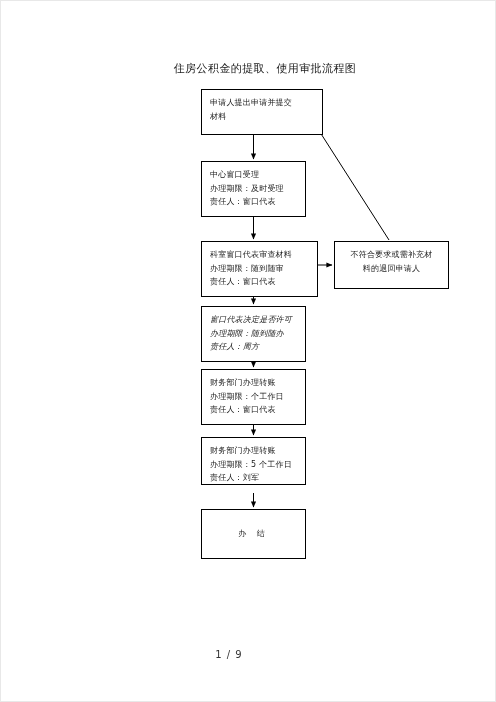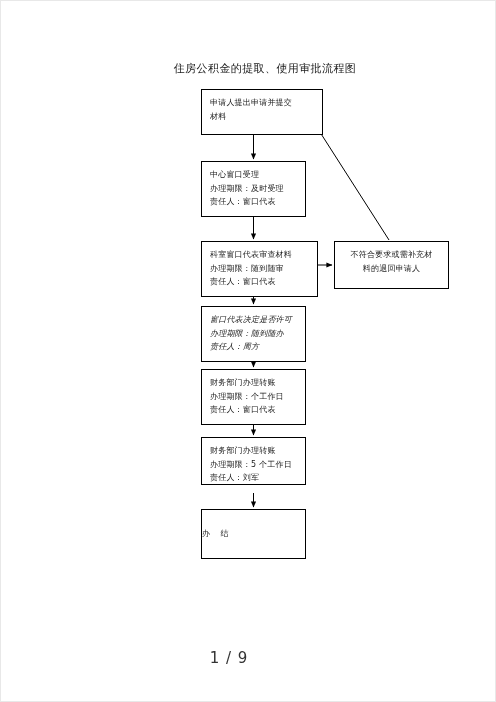--- a/index.html
+++ b/index.html
@@ -39,21 +39,21 @@
   }
   #title-top  { top: 60px; }
   #title-bottom { top: 588px; }
 
   .page-footer {
     position: absolute;
     left: 0;
     top: 648px;
     width: 456px;
     text-align: center;
-    font-size: 15px;
+    font-size: 10px;
     color: #333;
     letter-spacing: 1px;
   }
 
   
   .node {
     position: absolute;
     box-sizing: border-box;
     border: 1px solid #000;
     background: #fff;
@@ -62,20 +62,21 @@
   .node .line {
     font-size: 8px;
     line-height: 13.5px;
     color: #1a1a1a;
     white-space: nowrap;
     letter-spacing: 0.2px;
   }
   .node.center-text {
     display: flex;
     align-items: center;
+    justify-content: center;
     padding: 0;
   }
   .node.center-text .line {
     letter-spacing: 4px;
   }
 
   
   #node-apply    { left: 200px; top: 88px;  width: 122px; height: 46px; }
   #node-accept   { left: 200px; top: 160px; width: 105px; height: 56px; }
   #node-review   { left: 200px; top: 240px; width: 117px; height: 56px; }

